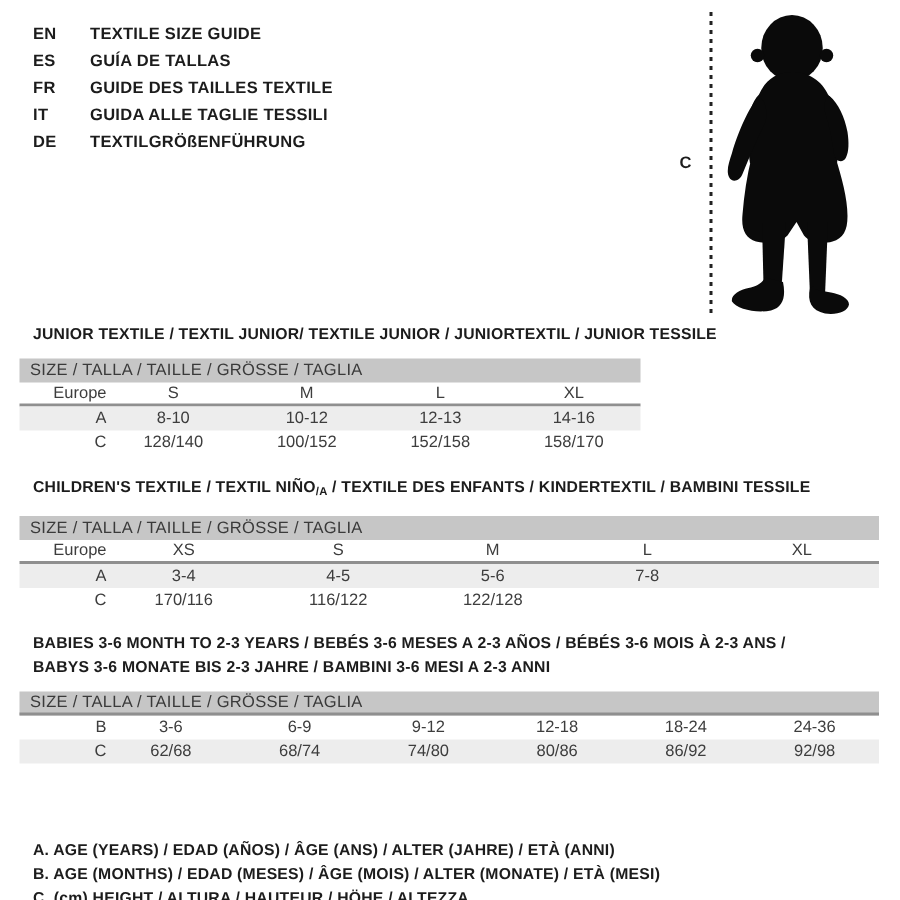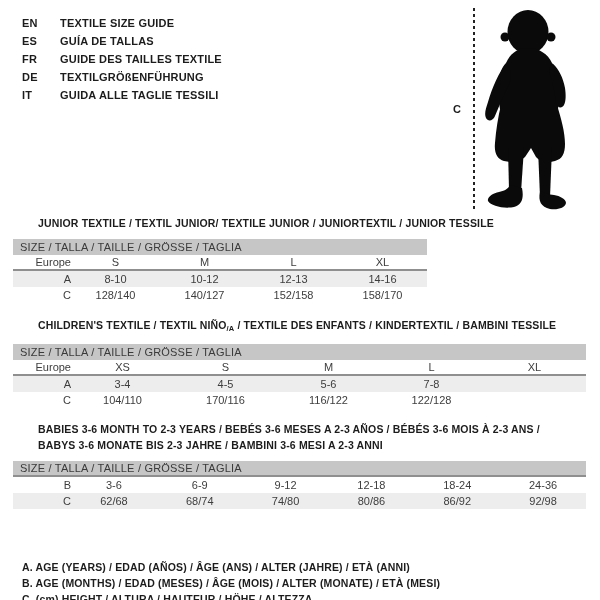--- a/index.html
+++ b/index.html
@@ -16,21 +16,21 @@
 
   
   .dotline {
     position:absolute; left:473px; top:8px; width:2px; height:204px;
     background-image:repeating-linear-gradient(to bottom, #222 0 3px, transparent 3px 6px);
   }
   .figure-label { position:absolute; left:453px; top:103px; font-size:11px; font-weight:bold; }
   .baby-svg { position:absolute; left:484px; top:8px; }
 
   
-  .section-title { position:absolute; left:38px; font-size:10.5px; font-weight:bold; letter-spacing:.15px; white-space:nowrap; }
+  .section-title { position:absolute; left:22px; font-size:10.5px; font-weight:bold; letter-spacing:.15px; white-space:nowrap; }
   .section-title .subbed { font-size:7.5px; vertical-align:-2px; }
   .title-line { height:16px; }
 
   
   .tbl { position:absolute; left:13px; font-size:11px; color:#3d3d3d; }
   .sizebar {
     background:var(--size-bar-bg,#c6c6c6); height:16px; line-height:16px;
     padding-left:7px; color:#3a3a3a; letter-spacing:.2px; box-sizing:border-box;
   }
   .sizebar.rule-below { border-bottom:2px solid var(--rule,#8f8f8f); line-height:14px; }
@@ -63,26 +63,26 @@
     </div>
     <div class="lang-row">
       <span class="lang-code">ES</span>
       <span class="lang-title">GUÍA DE TALLAS</span>
     </div>
     <div class="lang-row">
       <span class="lang-code">FR</span>
       <span class="lang-title">GUIDE DES TAILLES TEXTILE</span>
     </div>
     <div class="lang-row">
+      <span class="lang-code">IT</span>
+      <span class="lang-title">GUIDA ALLE TAGLIE TESSILI</span>
+    </div>
+    <div class="lang-row">
       <span class="lang-code">DE</span>
       <span class="lang-title">TEXTILGRÖßENFÜHRUNG</span>
-    </div>
-    <div class="lang-row">
-      <span class="lang-code">IT</span>
-      <span class="lang-title">GUIDA ALLE TAGLIE TESSILI</span>
     </div>
   </div>
 
   <div class="dotline"></div>
   <div class="figure-label">C</div>
   <svg class="baby-svg" width="106" height="204" viewBox="0 0 106 204">
     <g fill="#0a0a0a">
       <ellipse cx="44" cy="24" rx="20.5" ry="22"></ellipse>
       <circle cx="21" cy="29" r="4.5"></circle>
       <circle cx="67" cy="29" r="4.5"></circle>
@@ -111,21 +111,21 @@
         <div class="trow shaded">
           <span class="tcell tlabel">A</span>
           <span class="tcell">8-10</span>
           <span class="tcell">10-12</span>
           <span class="tcell">12-13</span>
           <span class="tcell">14-16</span>
         </div>
         <div class="trow">
           <span class="tcell tlabel">C</span>
           <span class="tcell">128/140</span>
-          <span class="tcell">140/127</span>
+          <span class="tcell">100/152</span>
           <span class="tcell">152/158</span>
           <span class="tcell">158/170</span>
         </div>
       </div>
   </div>
 
   <div class="section-title title-children"><span>CHILDREN'S TEXTILE / TEXTIL NIÑO</span><span class="subbed">/A</span><span> / TEXTILE DES ENFANTS / KINDERTEXTIL / BAMBINI TESSILE</span></div>
   <div class="tbl tbl-children">
     <div class="sizebar">SIZE / TALLA / TAILLE / GRÖSSE / TAGLIA</div>
     <div>
@@ -139,21 +139,20 @@
         </div>
         <div class="trow shaded">
           <span class="tcell tlabel">A</span>
           <span class="tcell">3-4</span>
           <span class="tcell">4-5</span>
           <span class="tcell">5-6</span>
           <span class="tcell">7-8</span>
         </div>
         <div class="trow">
           <span class="tcell tlabel">C</span>
-          <span class="tcell">104/110</span>
           <span class="tcell">170/116</span>
           <span class="tcell">116/122</span>
           <span class="tcell">122/128</span>
         </div>
       </div>
   </div>
 
   <div class="section-title title-babies">
     <div class="title-line">BABIES 3-6 MONTH TO 2-3 YEARS / BEBÉS 3-6 MESES A 2-3 AÑOS / BÉBÉS 3-6 MOIS À 2-3 ANS /</div>
     <div class="title-line">BABYS 3-6 MONATE BIS 2-3 JAHRE / BAMBINI 3-6 MESI A 2-3 ANNI</div>

